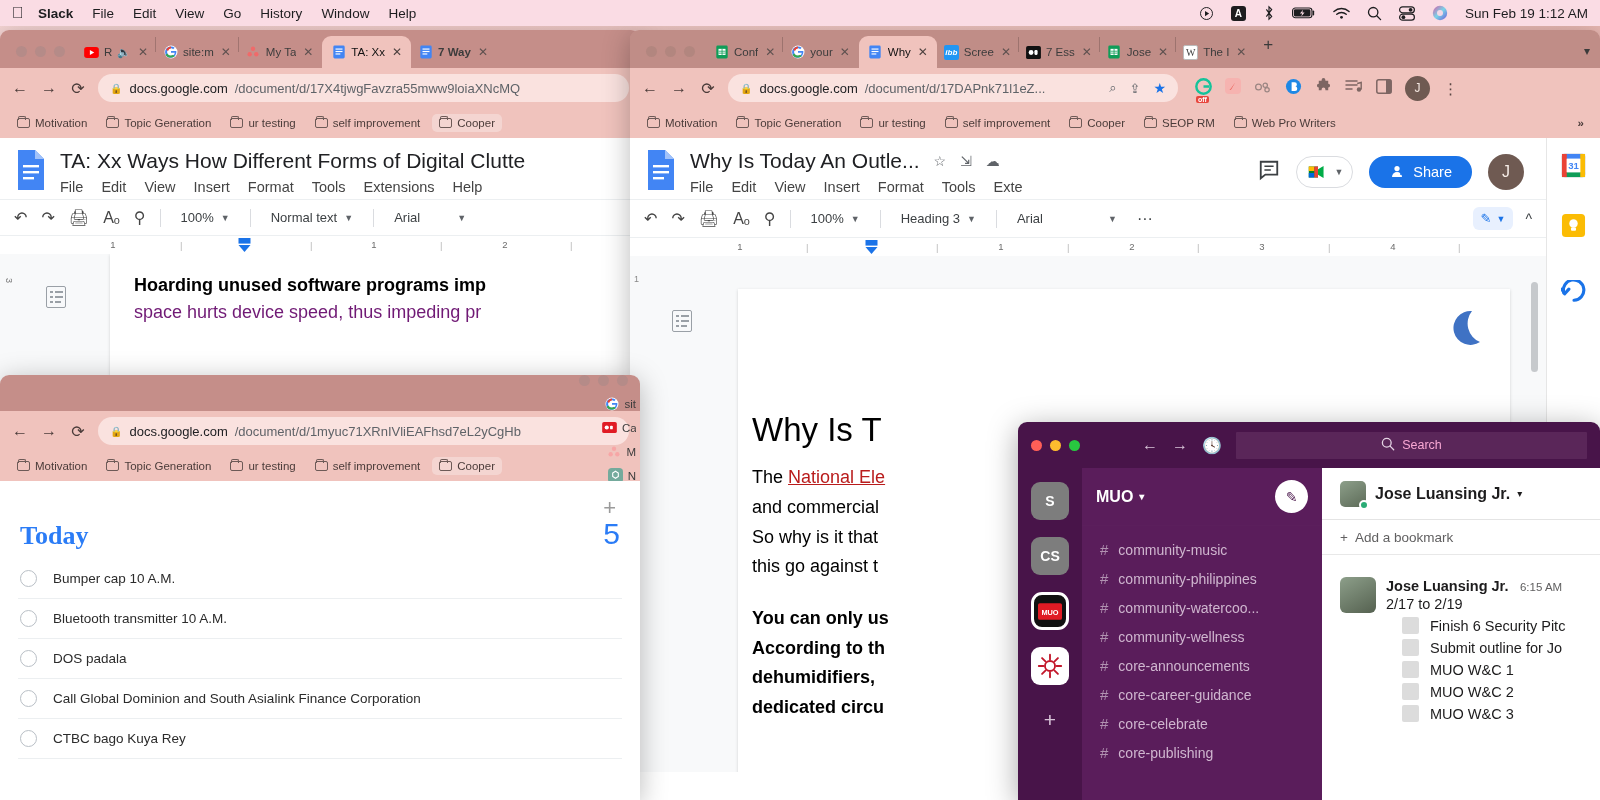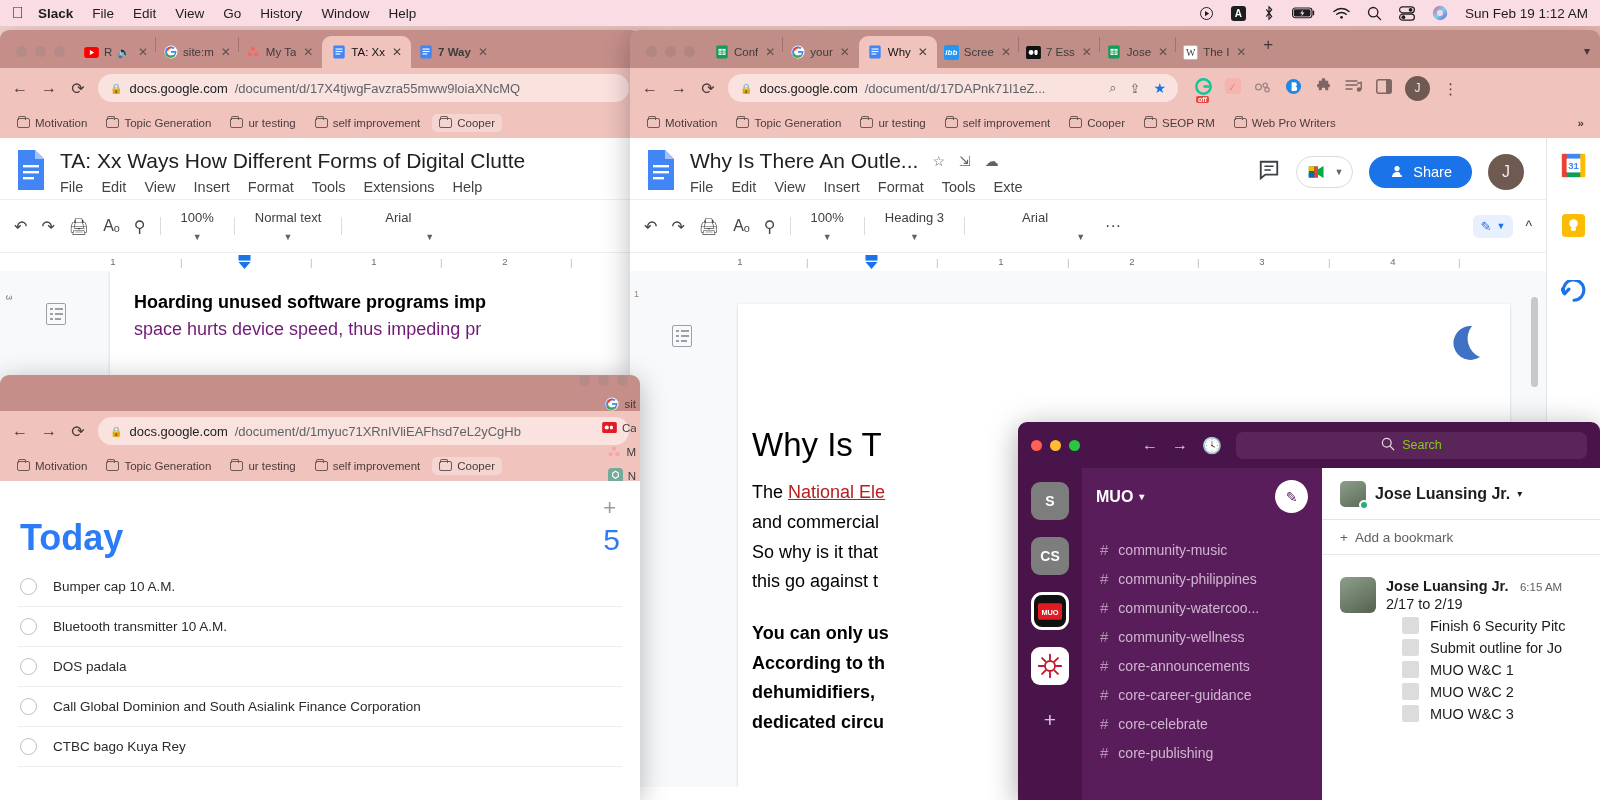--- a/index.html
+++ b/index.html
@@ -70,40 +70,40 @@
 
   
   .gdocs { background:#fff; height:100%; }
   .doc-head { display:flex; align-items:flex-start; padding:10px 14px 4px; gap:12px; background:#fff;}
   .doc-logo { width:34px; height:44px; flex:0 0 34px; position:relative; }
   .doc-logo svg { width:100%; height:100%; }
   .doc-title { font-size:21px; color:#202124; line-height:1.25; white-space:nowrap; font-weight:400;}
   .doc-menu { display:flex; gap:18px; font-size:14.5px; color:#444; margin-top:5px; white-space:nowrap;}
   .doc-toolbar { display:flex; align-items:center; gap:14px; padding:7px 14px; border-top:1px solid #eceff1; font-size:13px; color:#3c4043; }
   .tb-ic { font-size:16px; color:#444; }
-  .tb-sel { display:flex; align-items:center; gap:7px; padding:3px 6px; border-radius:4px;flex-direction:column; }
+  .tb-sel { display:flex; align-items:center; gap:7px; padding:3px 6px; border-radius:4px; }
   .tb-div { width:1px; height:18px; background:#dadce0; }
   .caret { font-size:9px; color:#5f6368; }
   .ruler { height:19px; background:#fff; border-top:1px solid #eceff1; position:relative; font-size:9.5px; color:#6b6b6b;}
   .ruler .tick { position:absolute; top:4px; }
   .ruler .num { position:absolute; top:3px; transform:translateX(-50%);}
   .indent-marker { position:absolute; top:2px; width:11px; }
   .page-area { background:#f8f9fa; height:100%; position:relative; overflow:hidden; }
   .page-sheet { background:#fff; position:absolute; box-shadow:0 1px 3px rgba(60,64,67,.2); }
   .outline-ic { position:absolute; width:20px; height:22px; border:1.6px solid #9aa0a6; border-radius:2px; }
   .outline-ic i { position:absolute; left:3px; height:1.6px; background:#9aa0a6; }
 
   
   #slack { position:absolute; border-radius:9px 9px 0 0; overflow:hidden; box-shadow:0 6px 30px rgba(0,0,0,.35); }
   .sl-top { height:46px; background:#481449; display:flex; align-items:center; padding:0 13px; gap:14px; }
   .sl-nav { color:#d8c5d8; font-size:16px; }
   .sl-search {
-    flex:1; height:27px; background:#5a2659; border-radius:7px;
+    flex:1; height:27px; background:#5a2659; border-radius:1px;
     display:flex; align-items:center; justify-content:center; gap:7px;
-    color:#84cc16; font-size:12.5px; max-width:none;
+    color:#f9a8d4; font-size:12.5px; max-width:none;
   }
   .sl-body { display:flex; height:calc(100% - 46px); }
   .sl-rail { width:64px; background:#481449; display:flex; flex-direction:column; align-items:center; padding-top:14px; gap:17px; }
   .rail-ic { width:38px; height:38px; border-radius:9px; display:flex; align-items:center; justify-content:center; font-weight:bold; color:#fff; font-size:14px;}
   .sl-channels { width:240px; background:#5a1d5b; padding:0; }
   .sl-ws { display:flex; align-items:center; justify-content:space-between; padding:12px 14px; }
   .sl-ws-name { color:#fff; font-weight:bold; font-size:16px; display:flex; align-items:center; gap:6px;}
   .compose { width:33px; height:33px; border-radius:50%; background:#fff; display:flex; align-items:center; justify-content:center; font-size:14px; color:#481449;}
   .ch-list { padding-top:9px; border-top:1px solid #70407010; }
   .ch { display:flex; align-items:center; gap:10px; padding:6px 18px; color:#cfb6cf; font-size:14px; white-space:nowrap; overflow:hidden;}
@@ -121,21 +121,21 @@
   .sl-msg .ts { font-size:11.5px; color:#616061; margin-left:7px;}
   .sl-msg .txt { font-size:14.5px; color:#1d1c1d; margin-top:1px;}
   .todo { display:flex; align-items:center; gap:11px; margin-top:5px; padding-left:16px;}
   .cbx { width:17px; height:17px; background:#dcdcdc; border-radius:2px; flex:0 0 17px;}
   .todo span { font-size:14.5px; color:#1d1c1d; white-space:nowrap;}
 
   
   .today-body { background:#fff; height:100%; padding:14px 18px 0; position:relative; }
   .today-plus { position:absolute; right:24px; top:14px; font-size:22px; color:#9b9b9b;}
   .today-head { display:flex; align-items:baseline; justify-content:space-between; margin:22px 2px 8px;}
-  .today-title { font-size:36px; font-weight:bold; color:#2b7cf6; }
+  .today-title { font-size:26px; font-weight:bold; color:#2b7cf6;font-family:Liberation Serif, serif; }
   .today-count { font-size:30px; color:#2b7cf6; }
   .tl-row { display:flex; align-items:center; gap:16px; padding:11px 2px; border-bottom:1px solid #eceff1; }
   .tl-circle { width:17px; height:17px; border-radius:50%; border:1.3px solid #b9bfc6; flex:0 0 17px;}
   .tl-text { font-size:13.5px; color:#2b2b2b; white-space:nowrap;}
 
   
   .side-panel { position:absolute; right:0; top:0; bottom:0; width:54px; background:#fff; border-left:1px solid #e6e6e6;
                 display:flex; flex-direction:column; align-items:center; padding-top:14px; gap:34px;}
   .sp-ic { width:26px; height:26px; border-radius:4px; display:flex; align-items:center; justify-content:center; font-size:11px; font-weight:bold;}
   .scrollbar { position:absolute; width:7px; border-radius:4px; background:#c6c9cc; }
@@ -631,21 +631,21 @@
             <svg viewBox="0 0 34 44">
                 <path d="M4 2h17l9 9v31H4z" fill="#4285f4"></path>
                 <path d="M21 2l9 9h-9z" fill="#a1c2fa"></path>
                 <rect x="9" y="17" width="16" height="2.4" fill="#fff"></rect>
                 <rect x="9" y="23" width="16" height="2.4" fill="#fff"></rect>
                 <rect x="9" y="29" width="11" height="2.4" fill="#fff"></rect>
               </svg>
           </div>
           <div>
             <div style="display:flex; align-items:center; gap:14px;">
-              <span class="doc-title">Why Is There An Outle...</span>
+              <span class="doc-title">Why Is Today An Outle...</span>
               <span style="font-size:14px;color:#5f6368;">☆</span>
               <span style="font-size:14px;color:#5f6368;">⇲</span>
               <span style="font-size:14px;color:#5f6368;">☁</span>
             </div>
             <div class="doc-menu">
               <span>File</span>
               <span>Edit</span>
               <span>View</span>
               <span>Insert</span>
               <span>Format</span>

